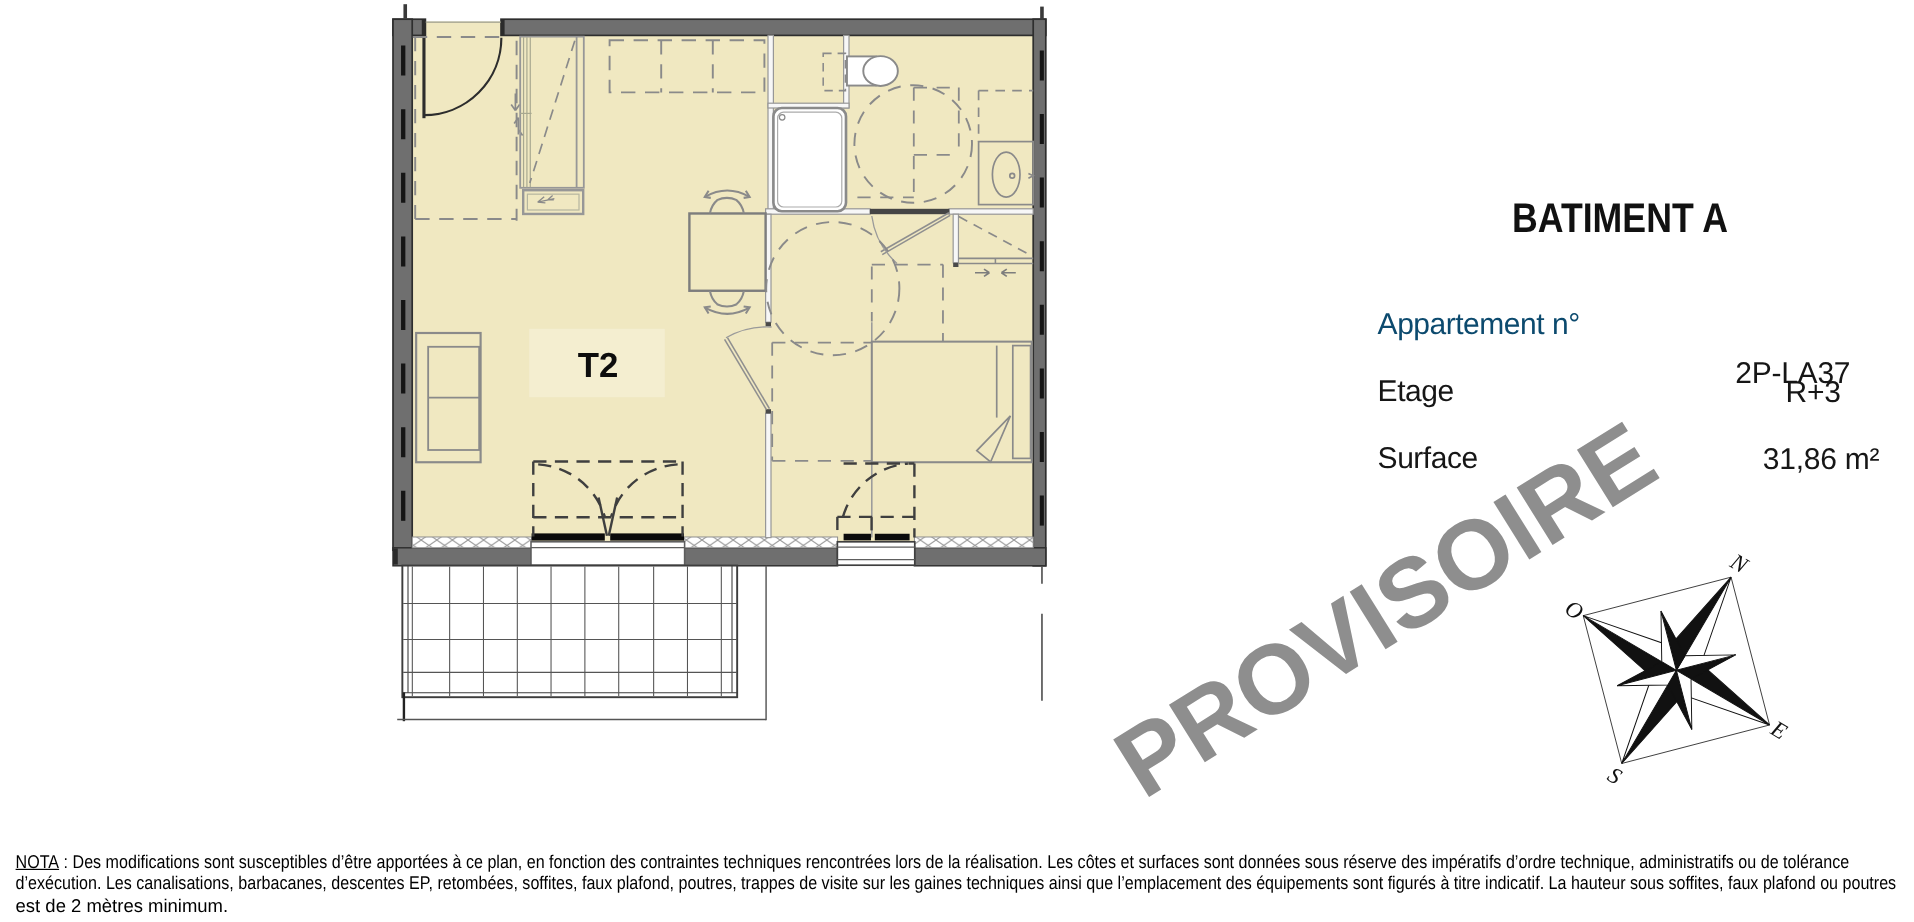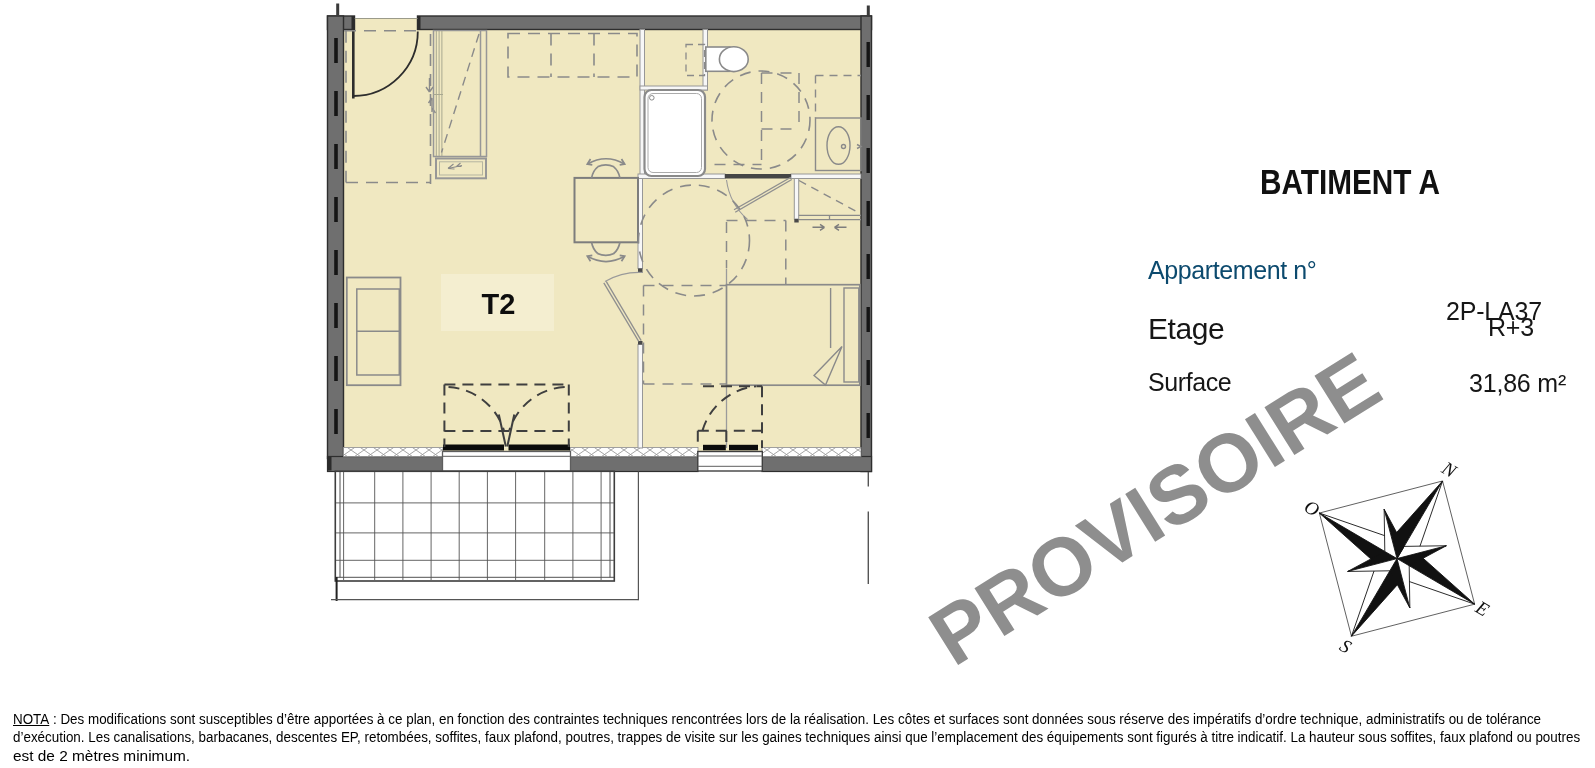--- a/index.html
+++ b/index.html
@@ -348,21 +348,21 @@
 </svg>
 
 <div class="abs" style="left:1154.5px;top:508.5px;transform:translate(-50%,-50%) rotate(-32deg);font-size:82px;font-weight:bold;color:#8e8e8e;white-space:nowrap;letter-spacing:0px;">PROVISOIRE</div>
 
 <div class="abs" style="left:1260px;top:162.5px;font-size:34.5px;font-weight:bold;color:#111;white-space:nowrap;transform:scaleX(0.862);transform-origin:0 0;">BATIMENT A</div>
 
 <div class="abs" style="left:1148px;top:256px;font-size:25px;color:#0c4a6e;letter-spacing:-0.4px;white-space:nowrap;">Appartement n°</div>
 
 <div class="abs" style="left:1446px;top:257px;font-size:25px;color:#161616;letter-spacing:-0.2px;white-space:nowrap;margin-top:40px;">2P-LA37</div>
 
-<div class="abs" style="left:1148px;top:312px;font-size:30px;color:#161616;letter-spacing:-0.4px;white-space:nowrap;">Etage</div>
+<div class="abs" style="left:1148px;top:312px;font-size:25px;color:#161616;letter-spacing:-0.4px;white-space:nowrap;">Etage</div>
 
 <div class="abs" style="left:1488px;top:313px;font-size:25px;color:#161616;letter-spacing:-0.2px;white-space:nowrap;text-align:center;">R+3</div>
 
 <div class="abs" style="left:1148px;top:368px;font-size:25px;color:#161616;letter-spacing:-0.4px;white-space:nowrap;">Surface</div>
 
 <div class="abs" style="left:1469px;top:369px;font-size:25px;color:#161616;letter-spacing:-0.2px;white-space:nowrap;">31,86 m²</div>
 
 <svg class="abs" style="left:1285px;top:445px" width="230" height="230" viewBox="0 0 230 230">
   <g transform="translate(112,113.6) rotate(30.4)">
 

